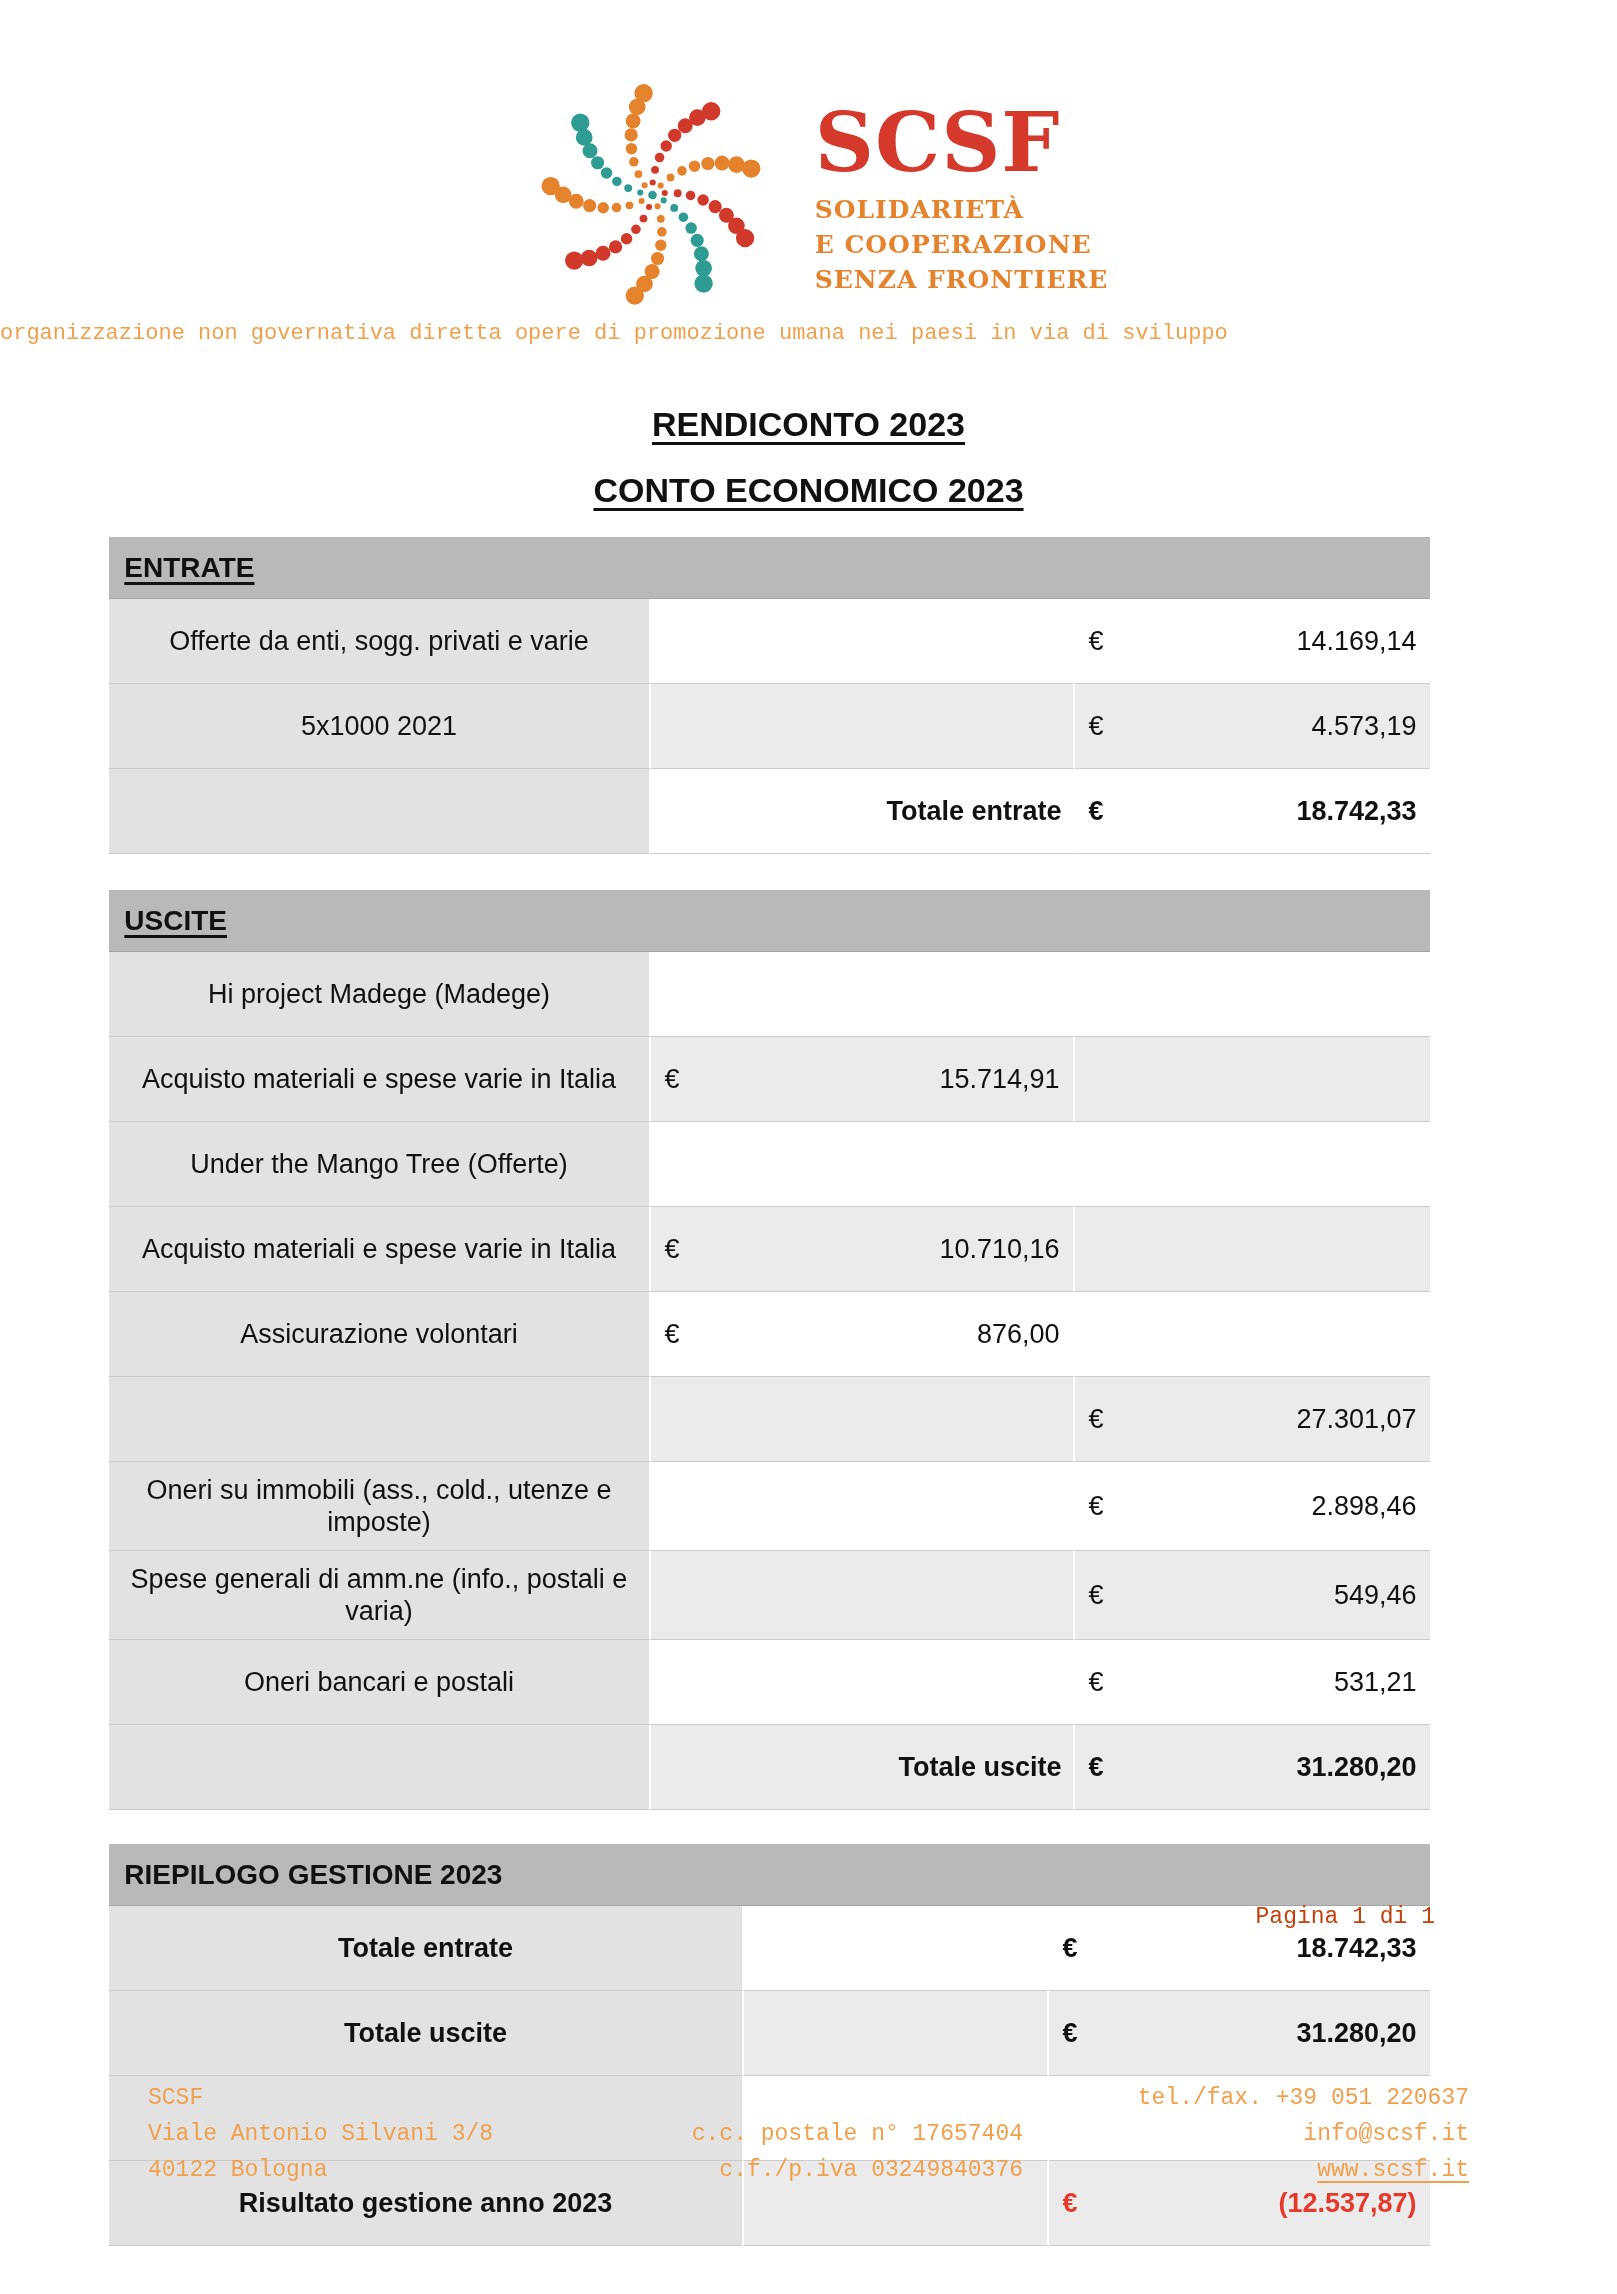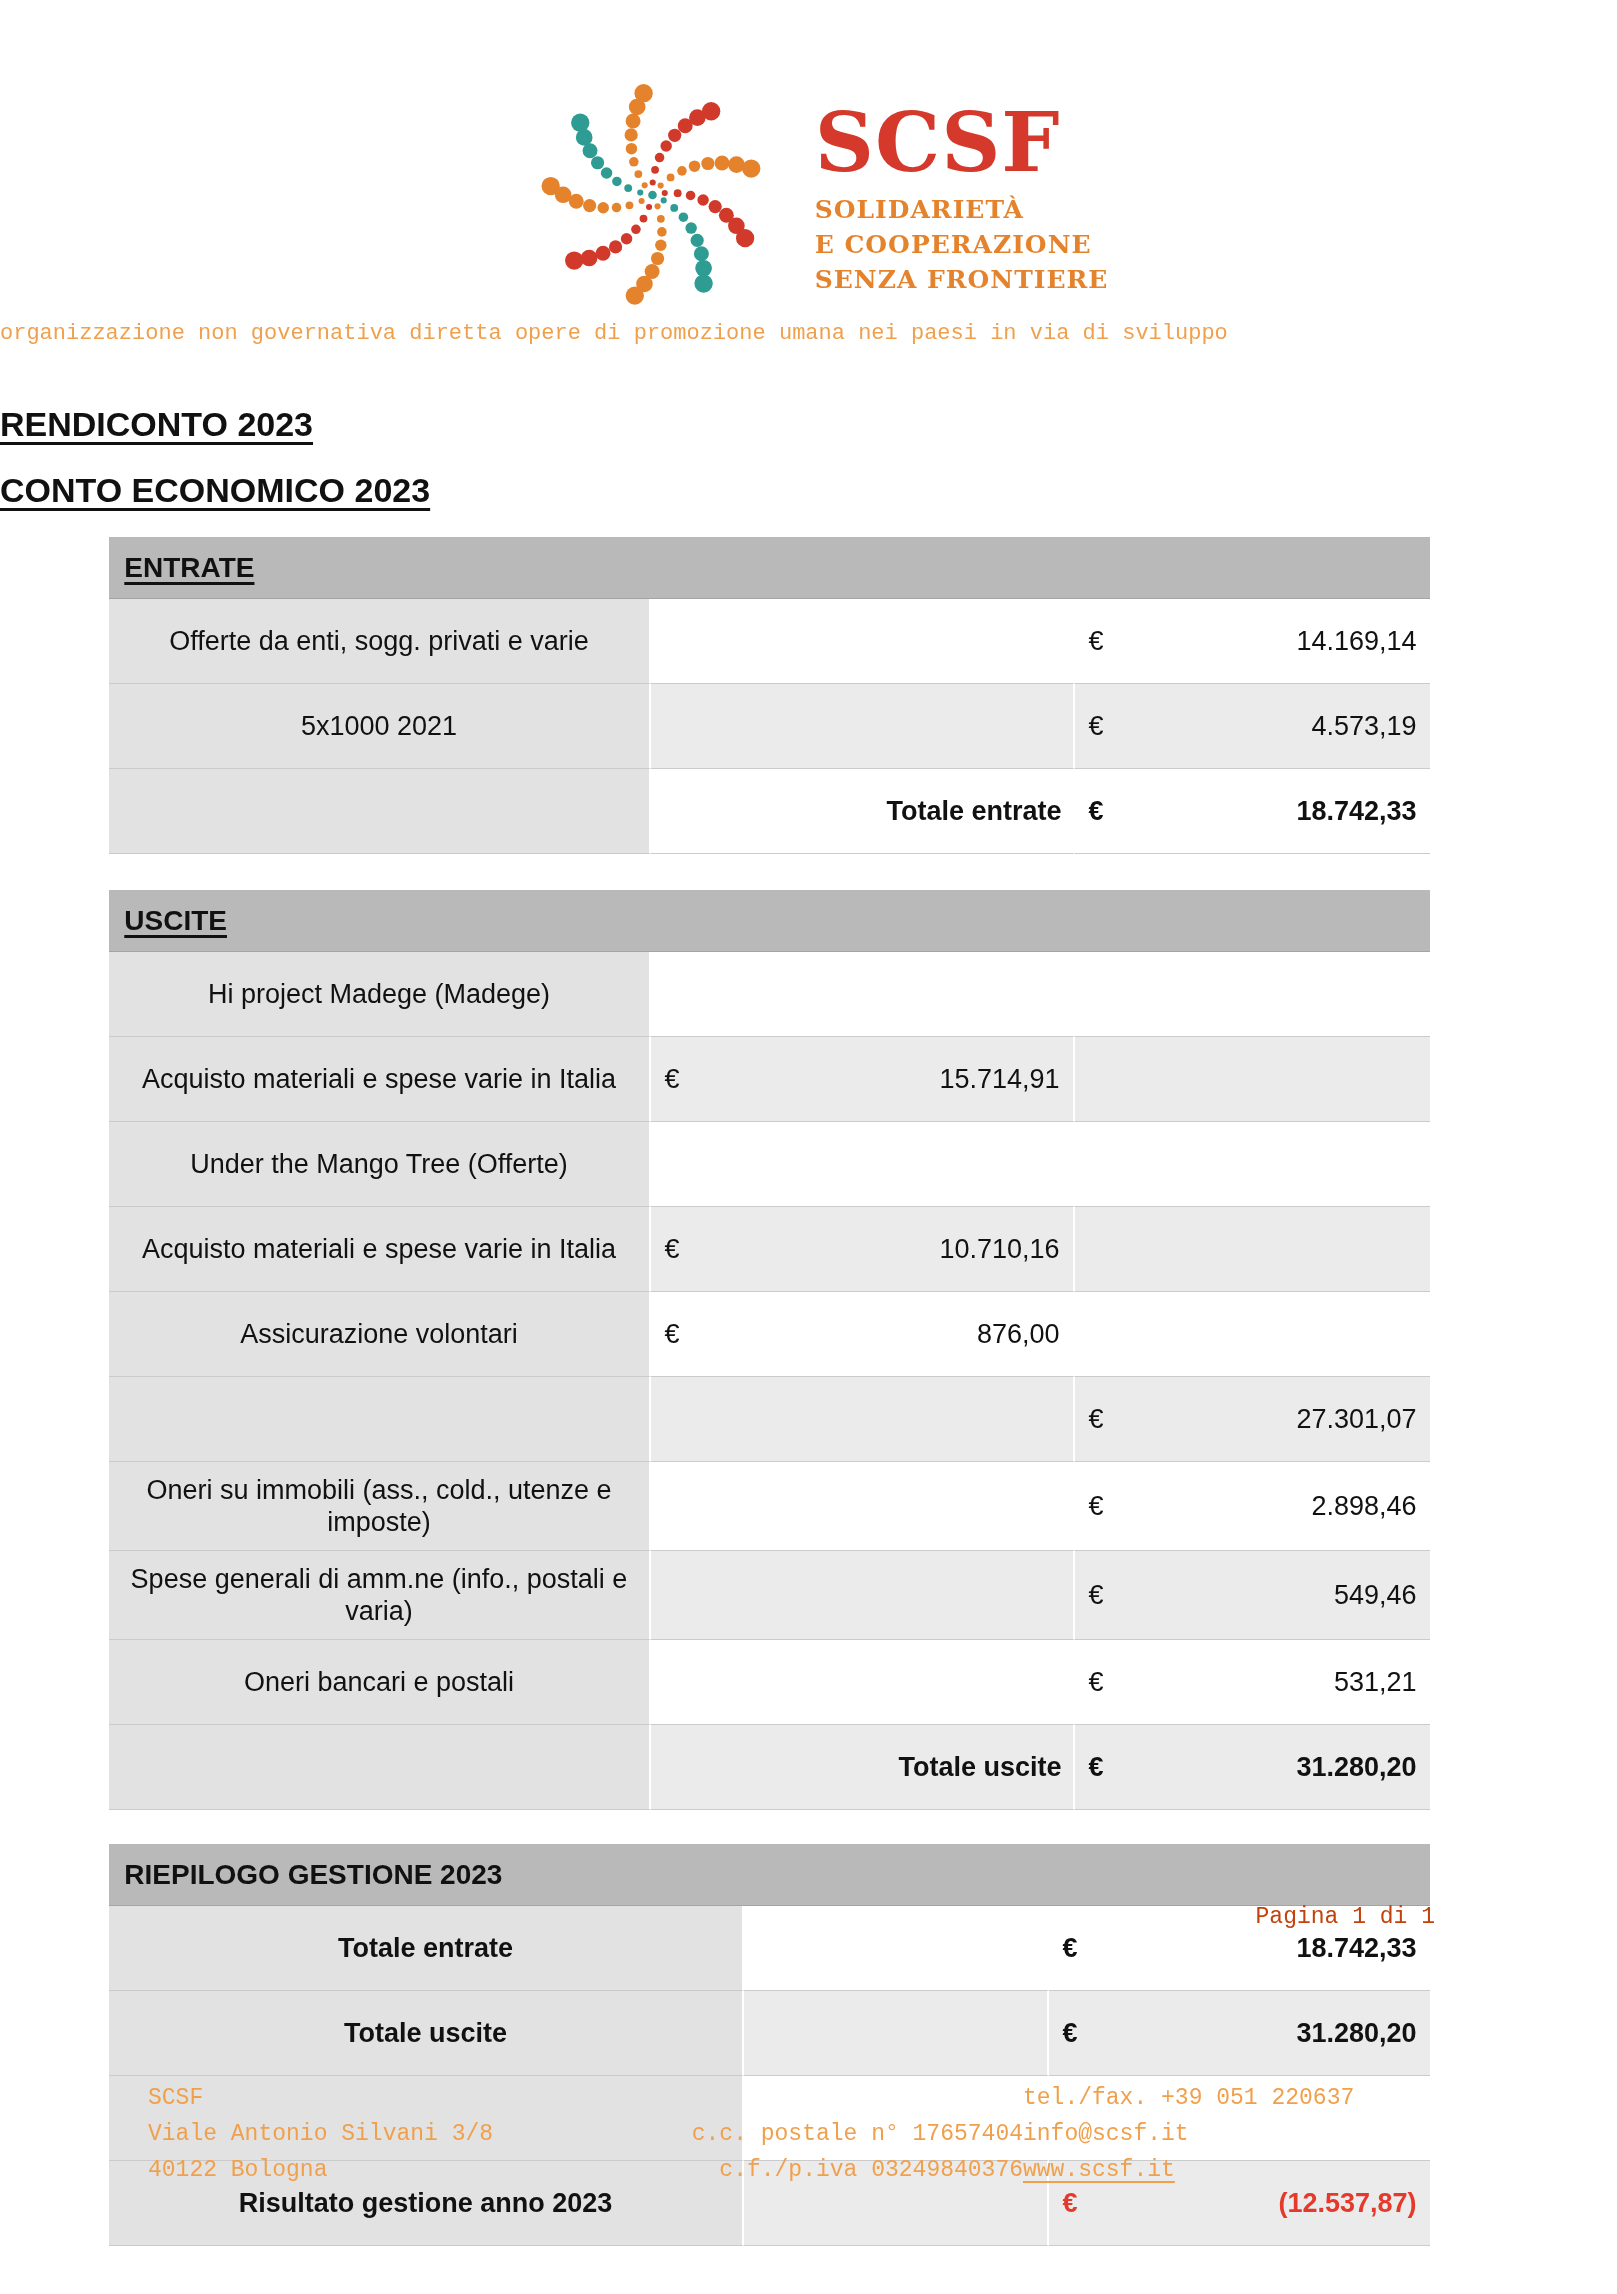--- a/index.html
+++ b/index.html
@@ -23,21 +23,21 @@
     color:var(--logo_orange,#e5832d);
   }
   
   .tagline{
     margin-top:14px;text-align:left;
     font-family:"Liberation Mono","DejaVu Sans Mono",monospace;
     font-size:22px;color:var(--accent_orange,#f0a04c);
   }
   
   .title{
-    text-align:left;font-weight:bold;font-size:34px;
+    text-align:center;font-weight:bold;font-size:34px;
     text-decoration:underline;text-underline-offset:5.7px;
     text-decoration-thickness:2.9px;
   }
   .title-main{margin-top:59px}
   .title-sub{margin-top:27px}
   
   .sheet{padding:0 109px}
   table{width:1321px;border-collapse:separate;border-spacing:0;table-layout:fixed}
   .tbl-entrate{margin-top:27px}
   .tbl-uscite{margin-top:36px}
@@ -70,21 +70,21 @@
     font-size:23px;color:#c2410c;
   }
   .footer{
     position:absolute;top:2080px;left:148px;width:1321px;
     display:flex;
     font-family:"Liberation Mono","DejaVu Sans Mono",monospace;
     font-size:23px;color:var(--accent_orange,#f0a04c);
   }
   .fcol-left{width:435px;text-align:left}
   .fcol-middle{width:440px;text-align:right}
-  .fcol-right{flex:1;}
+  .fcol-right{flex:1;text-align:right}
   .fline{height:36px;line-height:36px;white-space:nowrap}
   .fline.u{text-decoration:underline;text-underline-offset:4.8px}
 </style>
 </head>
 <body>
 
 <div class="logo-row">
   <svg class="logo-dots" viewBox="0 0 300 235">
       <circle cx="137.2" cy="115.5" r="3.2" fill="#2e9c93"></circle>
       <circle cx="124.6" cy="110.8" r="4.1" fill="#2e9c93"></circle>

